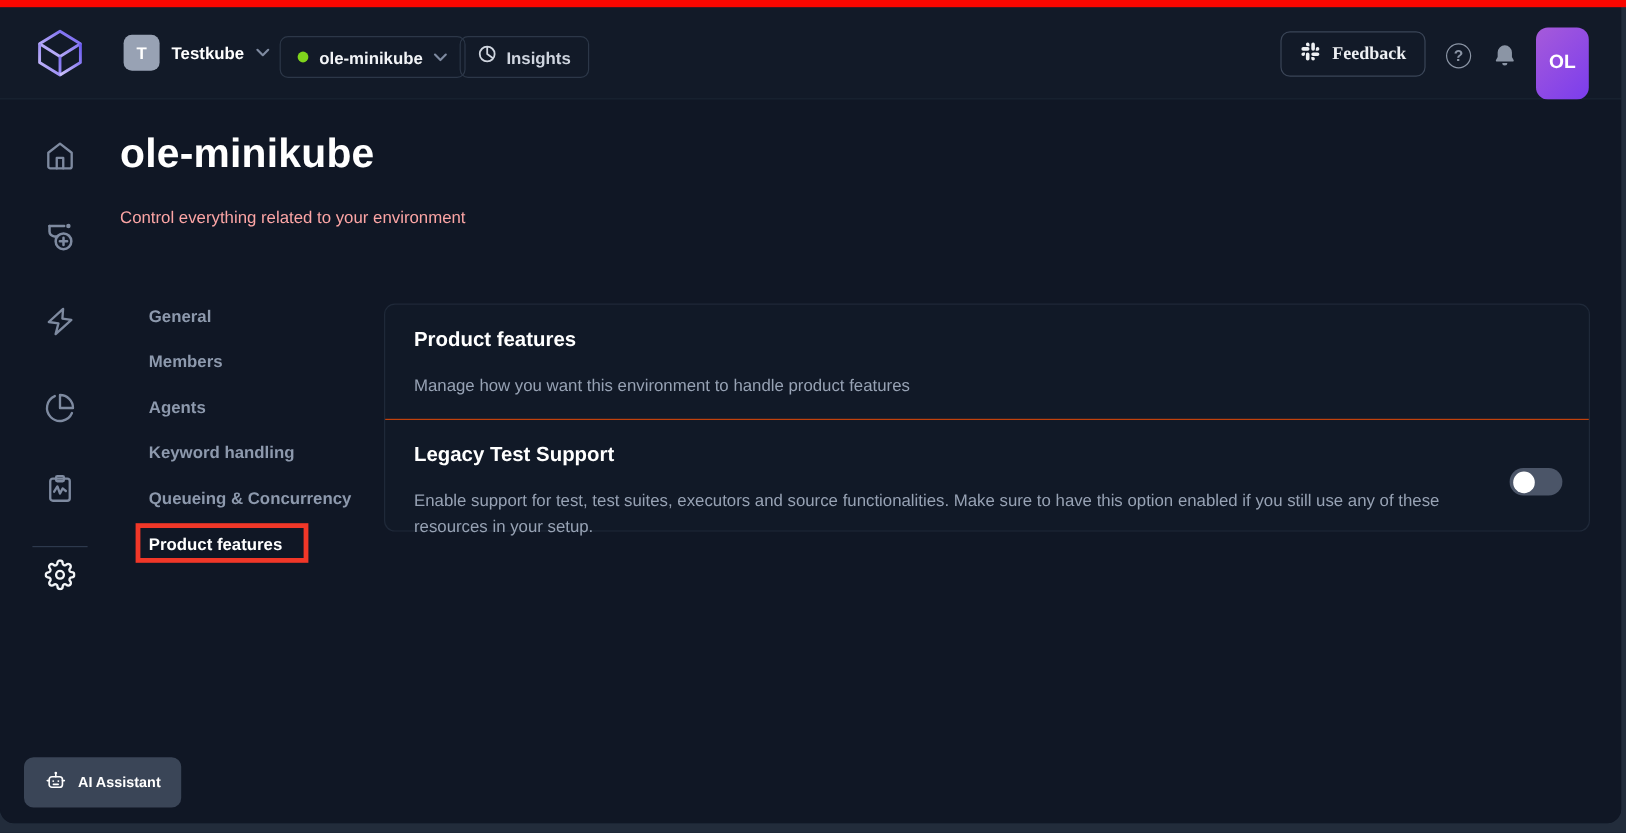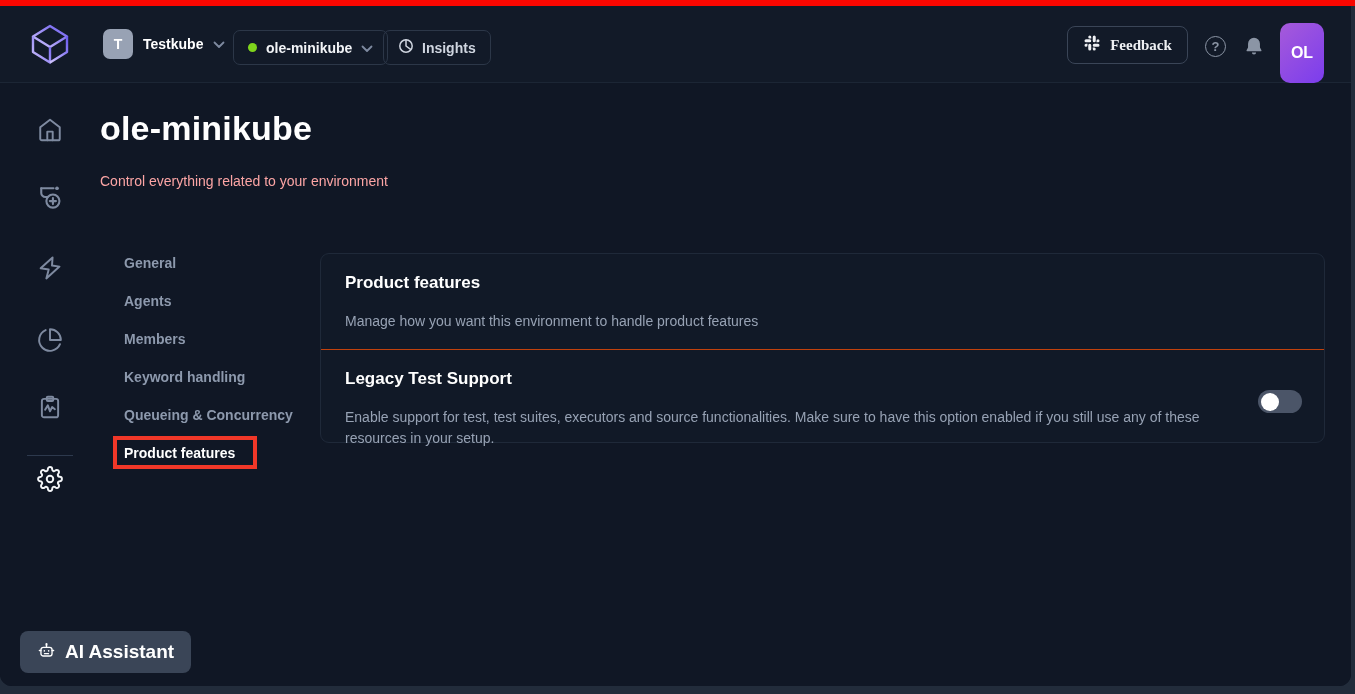--- a/index.html
+++ b/index.html
@@ -75,21 +75,21 @@
   .card-section + .card-section { border-top:1px solid #c2410c; position:relative; }
   .card-title { color:#fff; font-size:17px; font-weight:600; }
   .card-desc { color:#97a2b4; font-size:14px; line-height:21px; margin-top:18px; max-width:885px; }
 
   .toggle { position:absolute; right:22px; top:40px; width:44px; height:23px; border-radius:12px;
             background:#4b5568; cursor:pointer; }
   .toggle-knob { position:absolute; left:3px; top:2.5px; width:18px; height:18px; border-radius:50%; background:#fff; }
 
   .assistant-btn { position:absolute; left:20px; top:548px; height:42px; padding:0 17px;
                    background:#3a4557; border:none; border-radius:8px; display:flex; align-items:center; gap:9px; cursor:pointer; }
-  .assistant-label { color:#fff; font-size:19px; font-weight:600; }
+  .assistant-label { color:#fff; font-size:12px; font-weight:600; }
 
   svg.stroke { fill:none; stroke:#7e8aa0; stroke-width:1.8; stroke-linecap:round; stroke-linejoin:round; }
   svg.stroke.white { stroke:#f2f4f7; }
 </style>
 </head>
 <body>
 
 <div class="stage">
   <div class="red-bar"></div>
 
@@ -208,22 +208,22 @@
             <circle cx="12" cy="12" r="3"></circle>
             <path d="M19.4 15a1.65 1.65 0 0 0 .33 1.82l.06.06a2 2 0 0 1 0 2.83 2 2 0 0 1-2.83 0l-.06-.06a1.65 1.65 0 0 0-1.82-.33 1.65 1.65 0 0 0-1 1.51V21a2 2 0 0 1-2 2 2 2 0 0 1-2-2v-.09A1.65 1.65 0 0 0 9 19.4a1.65 1.65 0 0 0-1.82.33l-.06.06a2 2 0 0 1-2.83 0 2 2 0 0 1 0-2.83l.06-.06a1.65 1.65 0 0 0 .33-1.82 1.65 1.65 0 0 0-1.51-1H3a2 2 0 0 1-2-2 2 2 0 0 1 2-2h.09A1.65 1.65 0 0 0 4.6 9a1.65 1.65 0 0 0-.33-1.82l-.06-.06a2 2 0 0 1 0-2.83 2 2 0 0 1 2.83 0l.06.06a1.65 1.65 0 0 0 1.82.33H9a1.65 1.65 0 0 0 1-1.51V3a2 2 0 0 1 2-2 2 2 0 0 1 2 2v.09a1.65 1.65 0 0 0 1 1.51 1.65 1.65 0 0 0 1.82-.33l.06-.06a2 2 0 0 1 2.83 0 2 2 0 0 1 0 2.83l-.06.06a1.65 1.65 0 0 0-.33 1.82V9a1.65 1.65 0 0 0 1.51 1H21a2 2 0 0 1 2 2 2 2 0 0 1-2 2h-.09a1.65 1.65 0 0 0-1.51 1z"></path>
           </svg>
       </div>
 
       <h1 class="page-title">ole-minikube</h1>
       <div class="page-subtitle">Control everything related to your environment</div>
 
       <div class="settings-nav">
         <div class="nav-item">General</div>
+        <div class="nav-item">Members</div>
         <div class="nav-item">Agents</div>
-        <div class="nav-item">Members</div>
         <div class="nav-item">Keyword handling</div>
         <div class="nav-item">Queueing &amp; Concurrency</div>
         <div class="nav-item active">Product features</div>
         <div class="annotation-box"></div>
       </div>
 
       <div class="card">
         <div class="card-section">
           <div class="card-title">Product features</div>
           <div class="card-desc">Manage how you want this environment to handle product features</div>

